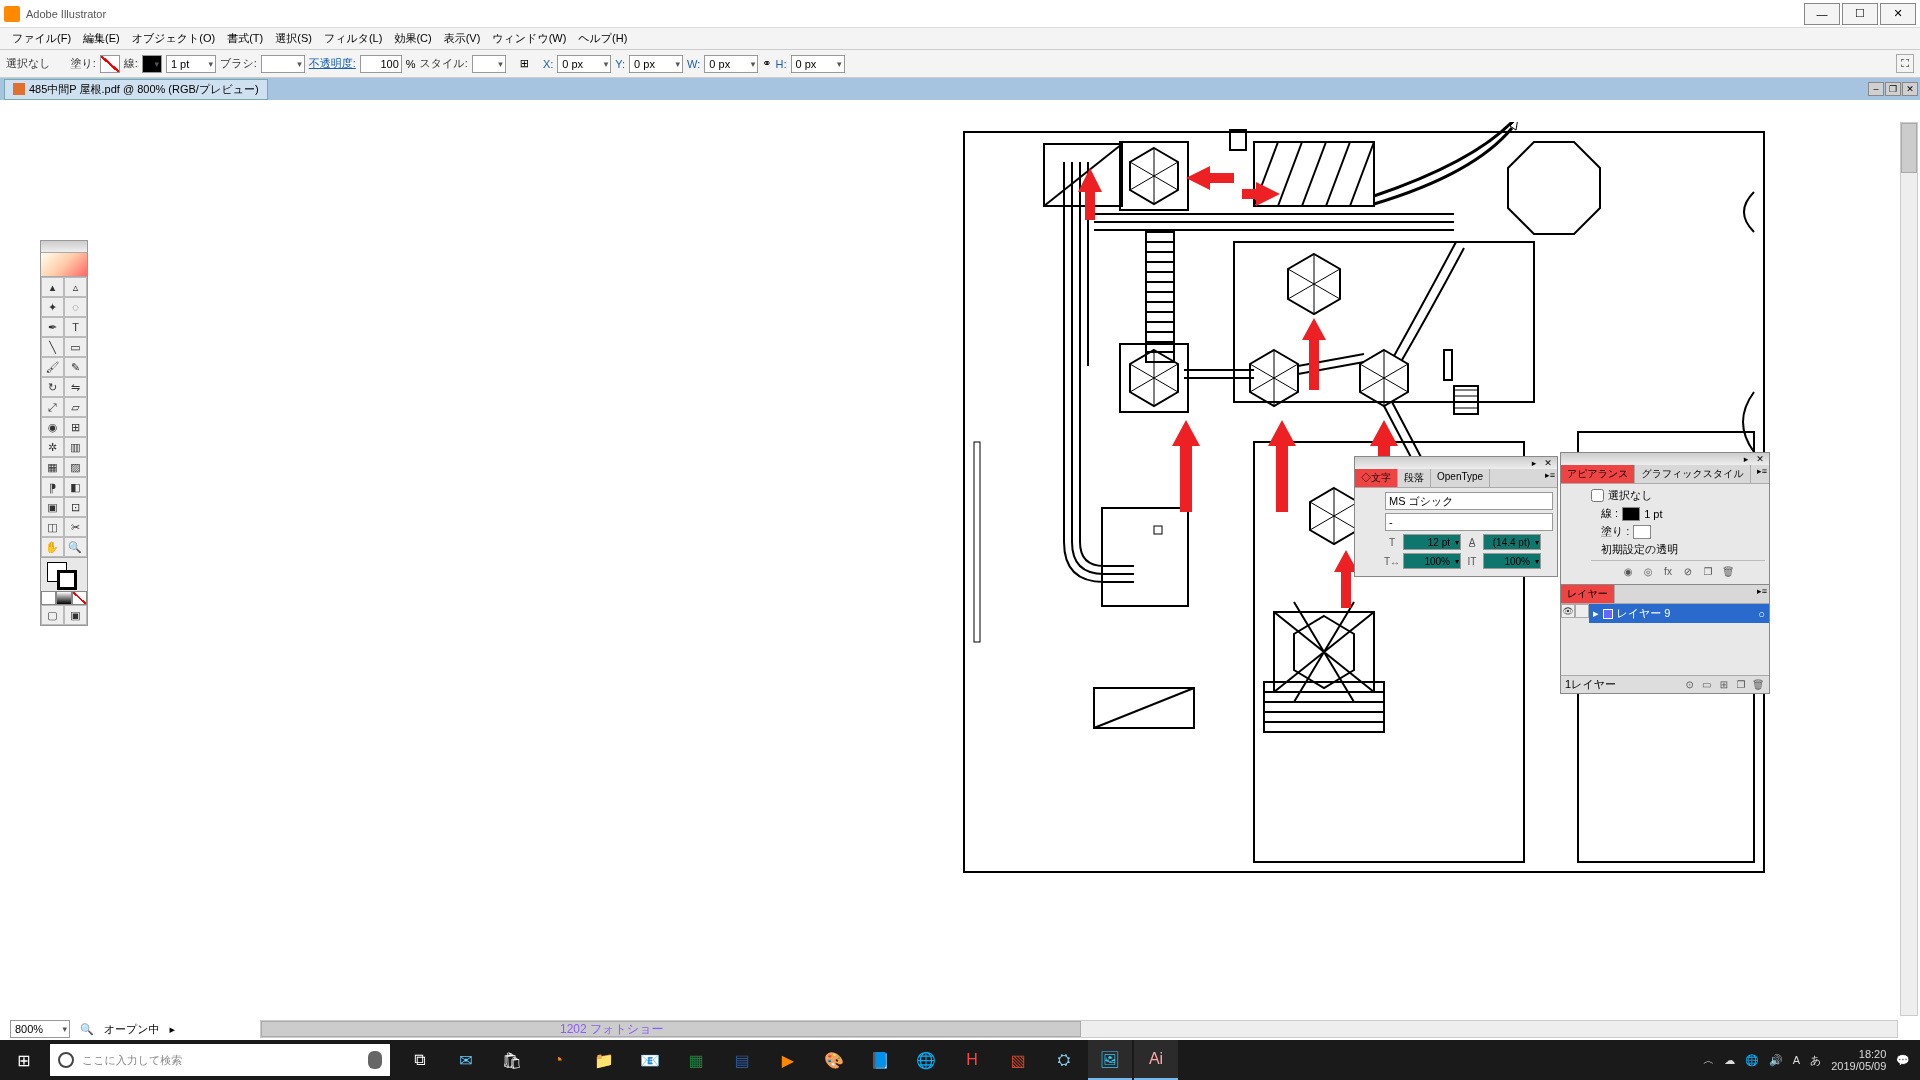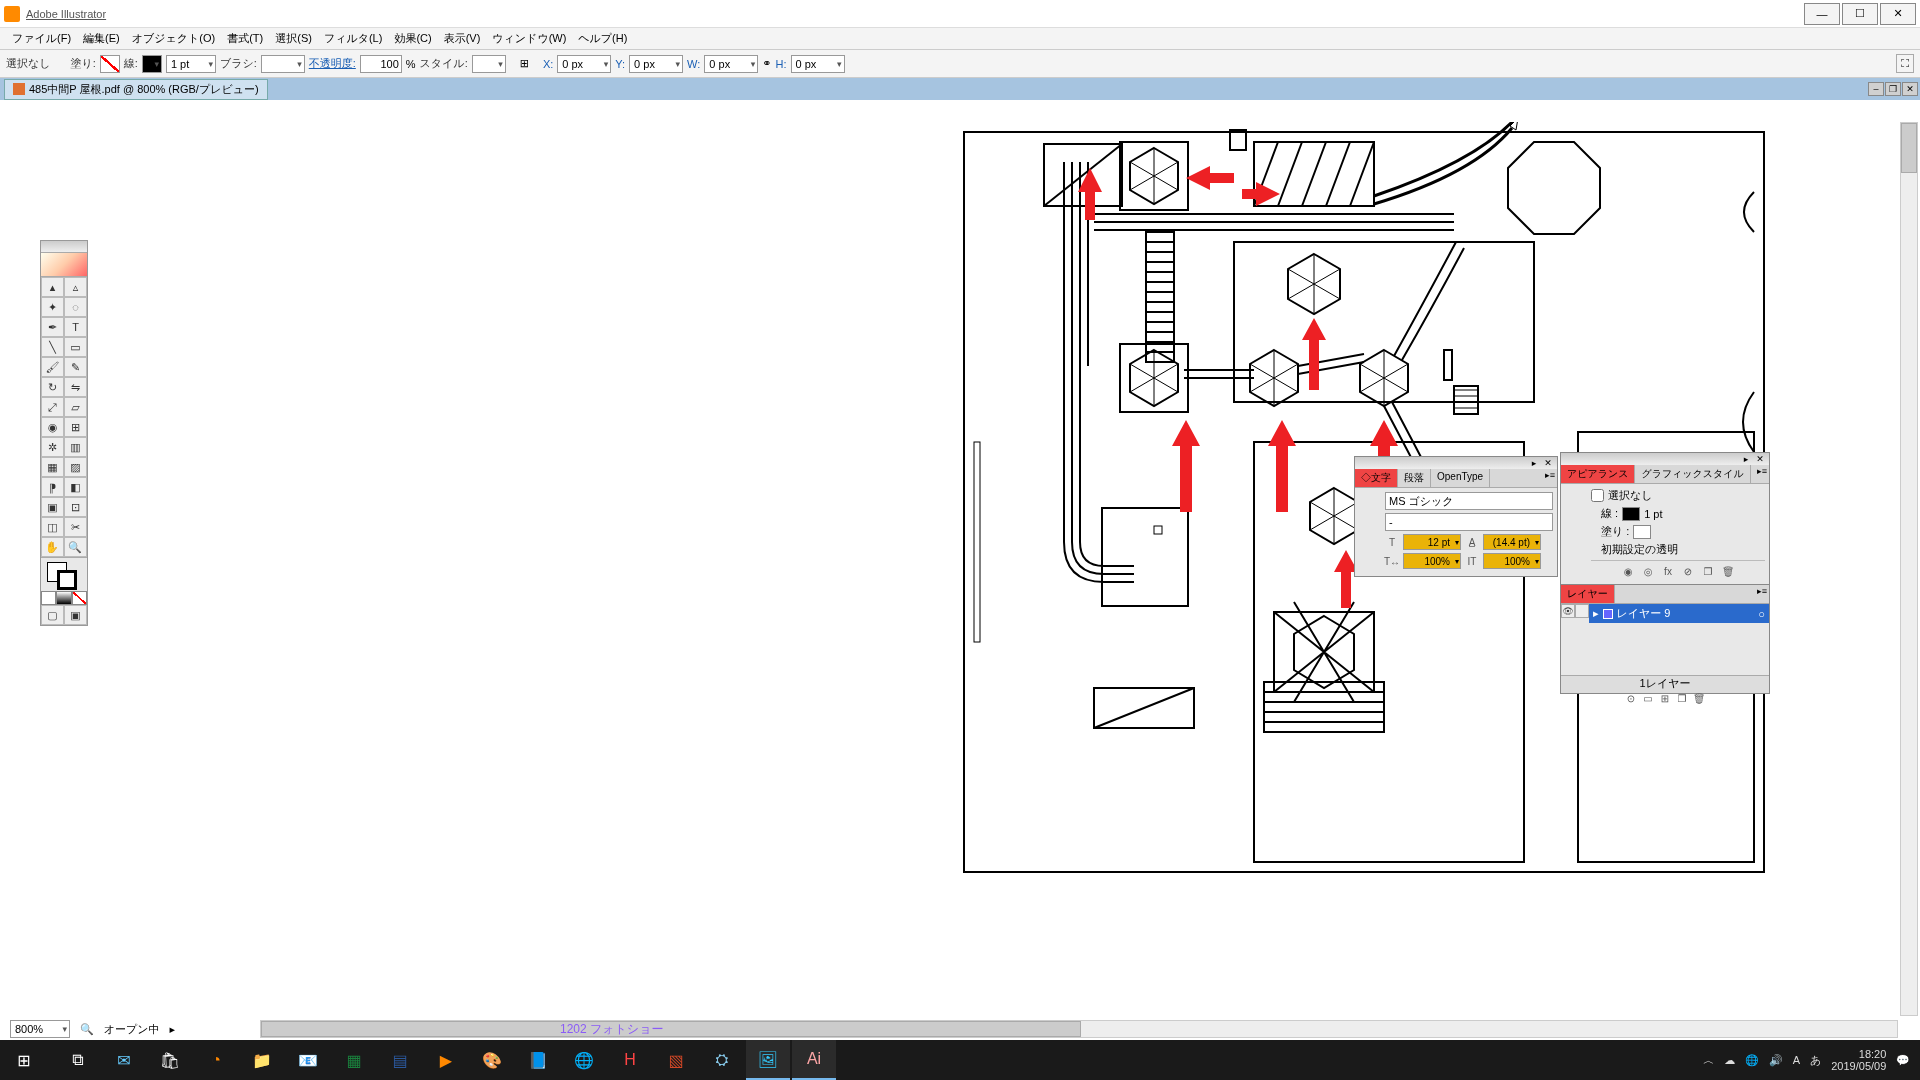--- a/index.html
+++ b/index.html
@@ -1,21 +1,21 @@
 <!DOCTYPE html>
 <html><head>
 <meta charset="utf-8">
 <style>
 * { margin: 0; padding: 0; box-sizing: border-box; font-family: "Meiryo UI", "MS UI Gothic", sans-serif; font-size: 11px; }
 body { background: #fff; overflow: hidden; width: 1920px; height: 1080px; position: relative; }
 
 
 .titlebar { height: 28px; background: #fff; border-bottom: 1px solid #ddd; display: flex; align-items: center; padding: 0 4px; }
 .titlebar .logo { width: 16px; height: 16px; background: #ff8a00; border-radius: 2px; margin-right: 6px; display: inline-block; }
-.titlebar .title { flex: 1; color: #555; text-decoration: underline; }
+.titlebar .title { flex: 1; color: #555; }
 .win-controls { display: flex; gap: 2px; }
 .win-btn { width: 36px; height: 22px; border: 1px solid #888; background: #f4f4f4; display: flex; align-items: center; justify-content: center; cursor: default; }
 
 
 .menubar { height: 22px; background: #f4f4f4; display: flex; align-items: center; padding: 0 6px; border-bottom: 1px solid #ccc; }
 .menu-item { padding: 2px 6px; cursor: default; }
 
 
 .controlbar { height: 28px; background: #f4f4f4; border-bottom: 1px solid #ccc; display: flex; align-items: center; padding: 0 6px; gap: 4px; }
 .ctrl-label { color: #333; }
@@ -65,26 +65,26 @@
 .panel-char { right: 362px; top: 356px; width: 204px; }
 .panel-appear { right: 150px; top: 352px; width: 210px; }
 .panel-layer { right: 150px; top: 484px; width: 210px; height: 110px; }
 .panel-titlebar { height: 12px; background: linear-gradient(#ccc,#eee); display:flex; justify-content:flex-end; align-items:center; padding:0 2px; }
 .panel-tabs { display: flex; background: #d8d8d8; border-bottom: 1px solid #aaa; }
 .panel-tab { padding: 2px 6px; border-right: 1px solid #aaa; font-size: 10px; }
 .panel-tab.active { background: #ef4444; }
 .panel-body { padding: 4px; }
 .panel-row { display: flex; align-items: center; gap: 4px; margin-bottom: 3px; margin-left: 26px; }
 .panel-input { flex:1; height: 18px; border: 1px solid #999; background: #fff; padding: 0 3px; }
-.spin { width: 58px; height: 16px; border:1px solid #999; background:#eab308; display:inline-flex; align-items:center; justify-content:flex-end; padding:0 10px 0 2px; font-size:10px; position:relative; }
+.spin { width: 58px; height: 16px; border:1px solid #999; background:#0f766e; display:inline-flex; align-items:center; justify-content:flex-end; padding:0 10px 0 2px; font-size:10px; position:relative; }
 .spin::after { content:"▾"; position:absolute; right:1px; font-size:8px; }
 .layer-item { display:flex; align-items:center; background:#2a6acc; color:#fff; padding:2px 4px; gap:4px; }
 .layer-eye { width:14px; height:14px; background:#eee; border:1px solid #aaa; color:#333; font-size:9px; display:flex; align-items:center; justify-content:center; }
 .layer-color { width:10px; height:10px; background:#66f; border:1px solid #fff; }
-.panel-footer { position:absolute; bottom:0; left:0; right:0; height:18px; background:#ddd; border-top:1px solid #aaa; display:flex; align-items:center; justify-content:space-between; padding:0 4px; font-size:10px;flex-direction:column; }
+.panel-footer { position:absolute; bottom:0; left:0; right:0; height:18px; background:#ddd; border-top:1px solid #aaa; display:flex; align-items:center; justify-content:space-between; padding:0 4px; font-size:10px; }
 .mini-icon { width:14px; height:14px; display:inline-flex; align-items:center; justify-content:center; font-size:10px; color:#555; }
 .x-btn, .menu-btn { width:14px; height:12px; font-size:9px; display:flex; align-items:center; justify-content:center; }
 
 
 .taskbar { position: absolute; bottom: 0; left: 0; right: 0; height: 40px; background: #1a1a1a; display: flex; align-items: center; color: #fff; }
 .start-btn { width: 48px; height: 40px; display: flex; align-items: center; justify-content: center; font-size: 16px; }
 .search-box { height: 32px; width: 340px; background: #fff; color: #888; display: flex; align-items: center; padding: 0 8px; gap: 8px; margin-left: 2px; }
 .search-box .circle { width: 16px; height: 16px; border: 2px solid #444; border-radius: 50%; }
 .search-mic { width: 14px; height: 18px; background: #666; border-radius: 6px; }
 .task-icons { display: flex; gap: 2px; margin-left: 8px; }
@@ -475,20 +475,25 @@
       </span>
     </div>
   </div>
 
 </div>
 
 <div style="position:absolute; bottom:42px; left:560px; color:#8b5cf6; font-size:12px">1202 フォトショー</div>
 
 <div class="taskbar">
   <div class="start-btn">⊞</div>
+  <div class="search-box">
+    <span class="circle"></span>
+    <span>ここに入力して検索</span>
+    <span style="margin-left:auto" class="search-mic"></span>
+  </div>
   <div class="task-icons">
     <div class="task-icon">⧉</div>
     <div class="task-icon" style="color:#6cf">✉</div>
     <div class="task-icon" style="color:#fff">🛍</div>
     <div class="task-icon" style="color:#f80">◔</div>
     <div class="task-icon" style="color:#fb0">📁</div>
     <div class="task-icon" style="color:#fb0">📧</div>
     <div class="task-icon" style="color:#1a7e3c">▦</div>
     <div class="task-icon" style="color:#2b579a">▤</div>
     <div class="task-icon" style="color:#f80">▶</div>

